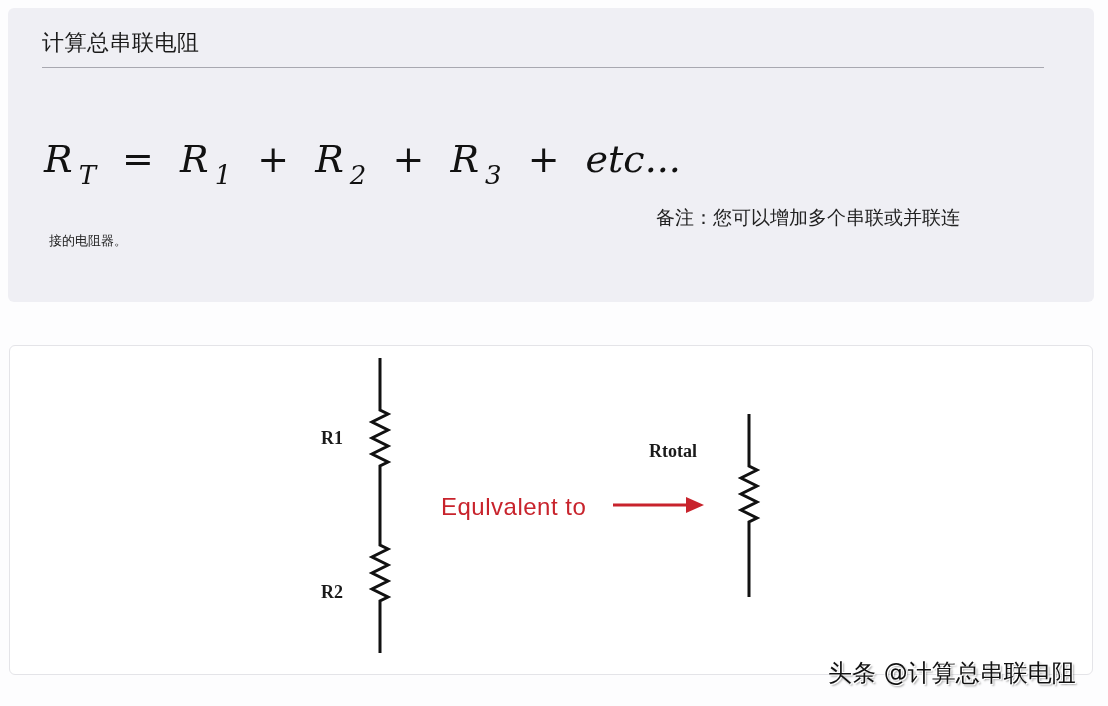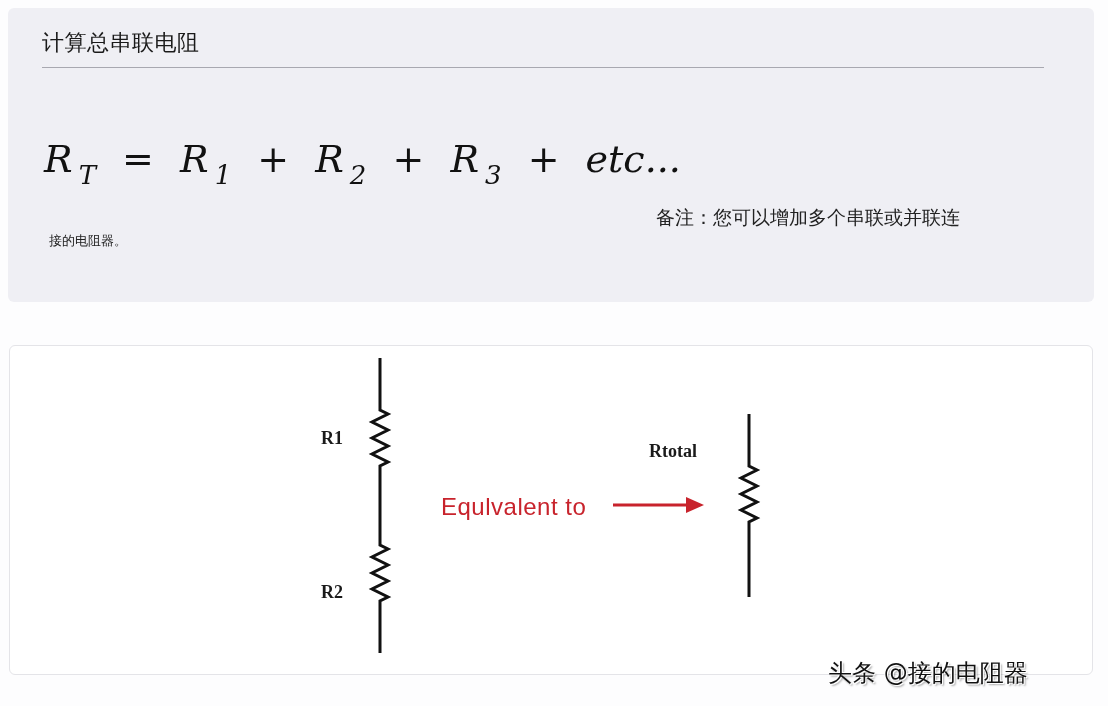--- a/index.html
+++ b/index.html
@@ -54,13 +54,13 @@
     <line x1="613" y1="505" x2="690" y2="505" stroke="#c8232c" stroke-width="3"></line>
     <polygon points="686,497 704,505 686,513" fill="#c8232c"></polygon>
   </g>
 </svg>
 
 <div class="lbl" style="left:321px;top:428px;">R1</div>
 <div class="lbl" style="left:321px;top:582px;">R2</div>
 <div class="lbl" style="left:649px;top:441px;">Rtotal</div>
 <div class="eq">Equlvalent to</div>
 
-<div class="watermark">头条 @接的电阻器</div>
+<div class="watermark">头条 @计算总串联电阻</div>
 
 </body></html>

